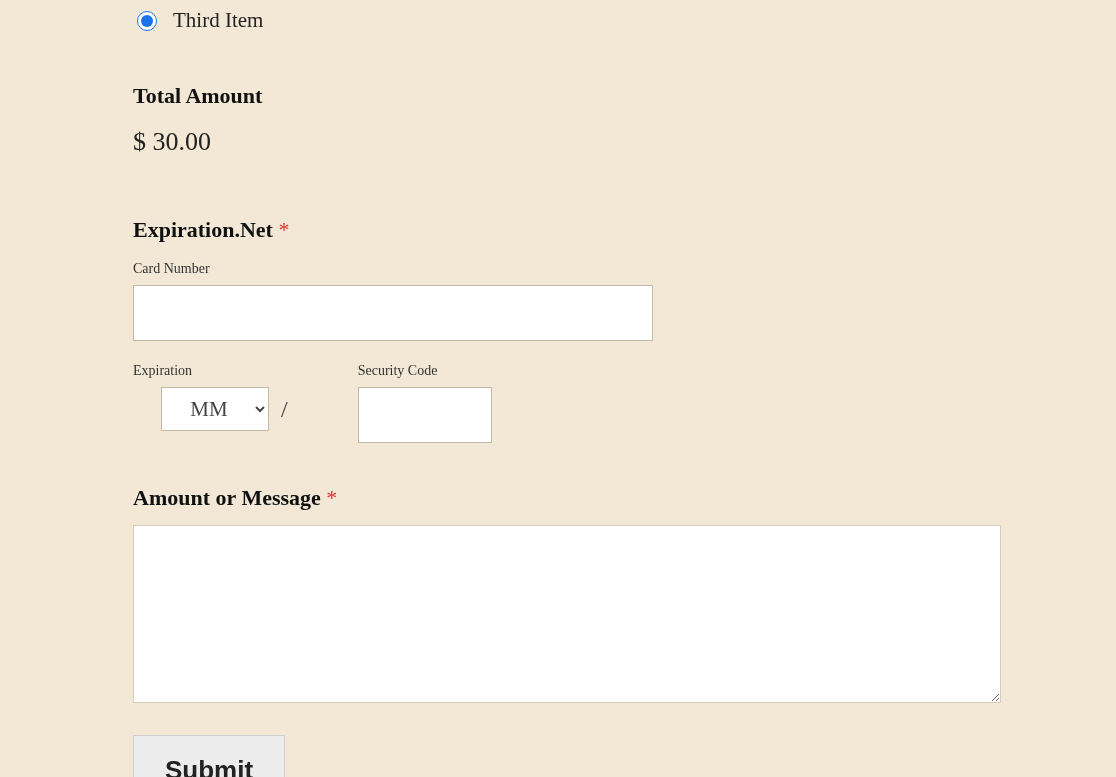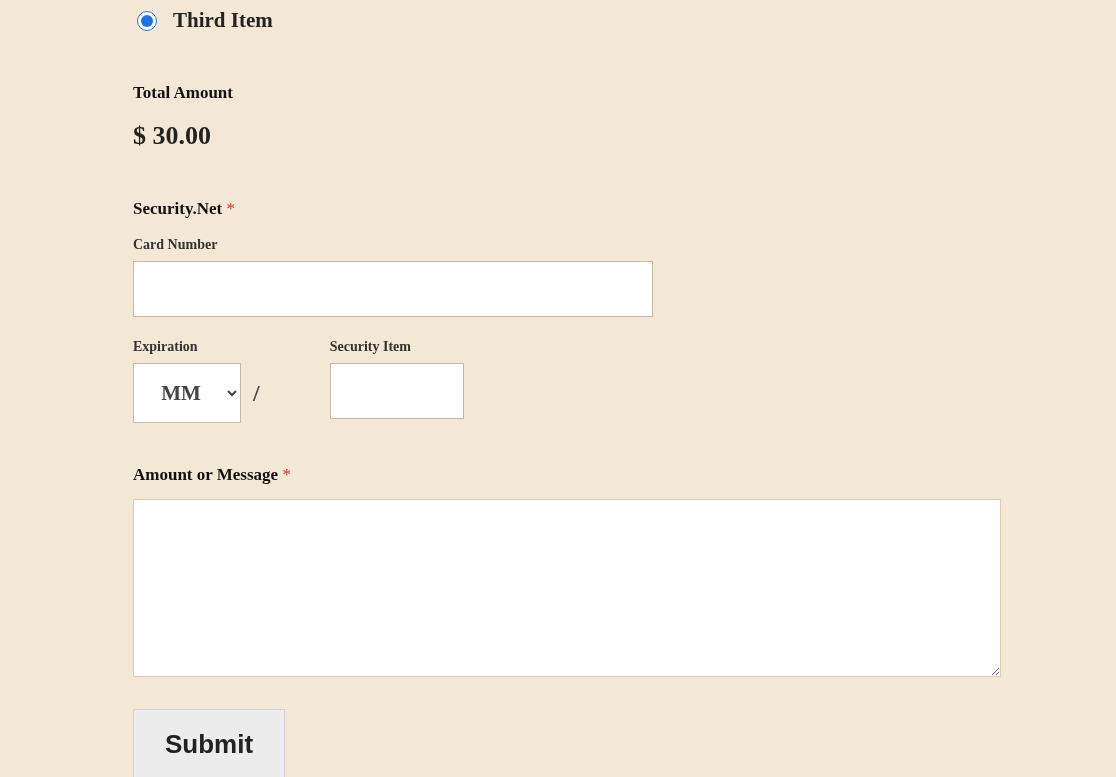--- a/index.html
+++ b/index.html
@@ -1,15 +1,15 @@
 <!DOCTYPE html>
 <html><head>
   <meta charset="utf-8">
   <style>
-    * { box-sizing: border-box; margin: 0; padding: 0; font-weight: bold; }
+    * { box-sizing: border-box; margin: 0; padding: 0; }
     body {
       background-color: #f2e8d5;
       font-family: Georgia, 'Times New Roman', serif;
       width: 1116px;
       height: 777px;
       padding: 8px 0 0 133px;
       color: #222;
     }
     .radio-row {
       display: flex;
@@ -21,29 +21,29 @@
       width: 20px;
       height: 20px;
       accent-color: #1a73e8;
       margin-left: 4px;
     }
     .radio-label {
       font-size: 21px;
       color: #222;
     }
     .section-heading {
-      font-size: 17px;
+      font-size: 22px;
       font-weight: bold;
       color: #111;
       margin-bottom: 18px;
     }
     .total-value {
       font-size: 26px;
       color: #222;
-      margin-bottom: 48px;
+      margin-bottom: 60px;
     }
     .required { color: #d33; font-weight: normal; }
     .sub-label {
       font-size: 14px;
       color: #333;
       margin-bottom: 8px;
     }
     .card-row-1 {
       margin-top: 14px;
     }
@@ -63,29 +63,30 @@
       margin-bottom: 42px;
     }
     .exp-group, .sec-group { }
     .exp-wrap {
       display: flex;
       align-items: center;
       gap: 12px;
     }
     .exp-select {
       width: 108px;
-      height: 60px;
+      height: 44px;
       border: 1px solid #c4b9a7;
       background: #fff;
       font-size: 21px;
       text-align: center;
       text-align-last: center;
       font-family: Georgia, serif;
       color: #444;
       padding: 0 6px;
+      margin-left: 28px;
     }
     .exp-slash {
       font-size: 24px;
       color: #444;
     }
     .sec-input {
       width: 134px;
       height: 56px;
       border: 1px solid #c4b9a7;
       background: #fff;
@@ -124,40 +125,40 @@
 
 <div class="radio-row">
   <input type="radio" checked="" style="">
   <span class="radio-label">Third Item</span>
 </div>
 
 <div class="section-heading">Total Amount</div>
 <div class="total-value">$ 30.00</div>
 
 <div class="section-heading">
-  <span>Security.Net </span><span class="required">*</span>
+  <span>Expiration.Net </span><span class="required">*</span>
 </div>
 
 <div class="card-row-1">
   <div class="sub-label">Card Number</div>
   <input type="text" class="card-input" style="">
 </div>
 
 <div class="card-row-2">
   <div class="exp-group">
     <div class="sub-label">Expiration</div>
     <div class="exp-wrap">
       <select class="exp-select">
         <option>MM</option>
       </select>
       <span class="exp-slash">/</span>
     </div>
   </div>
   <div class="sec-group">
-    <div class="sub-label">Security Item</div>
+    <div class="sub-label">Security Code</div>
     <input type="text" class="sec-input" style="">
   </div>
 </div>
 
 <div class="section-heading comment-label">
   <span>Amount or Message </span><span class="required">*</span>
 </div>
 <textarea class="comment-textarea" style=""></textarea>
 
 <button class="submit-btn">Submit</button>

